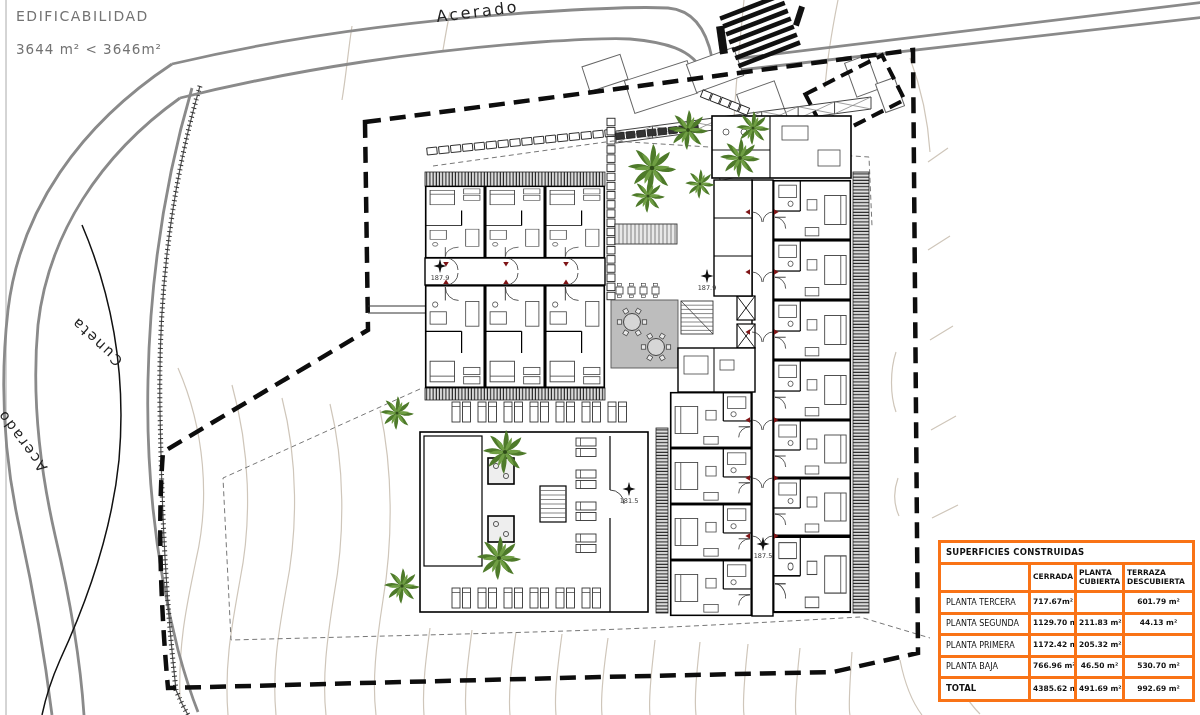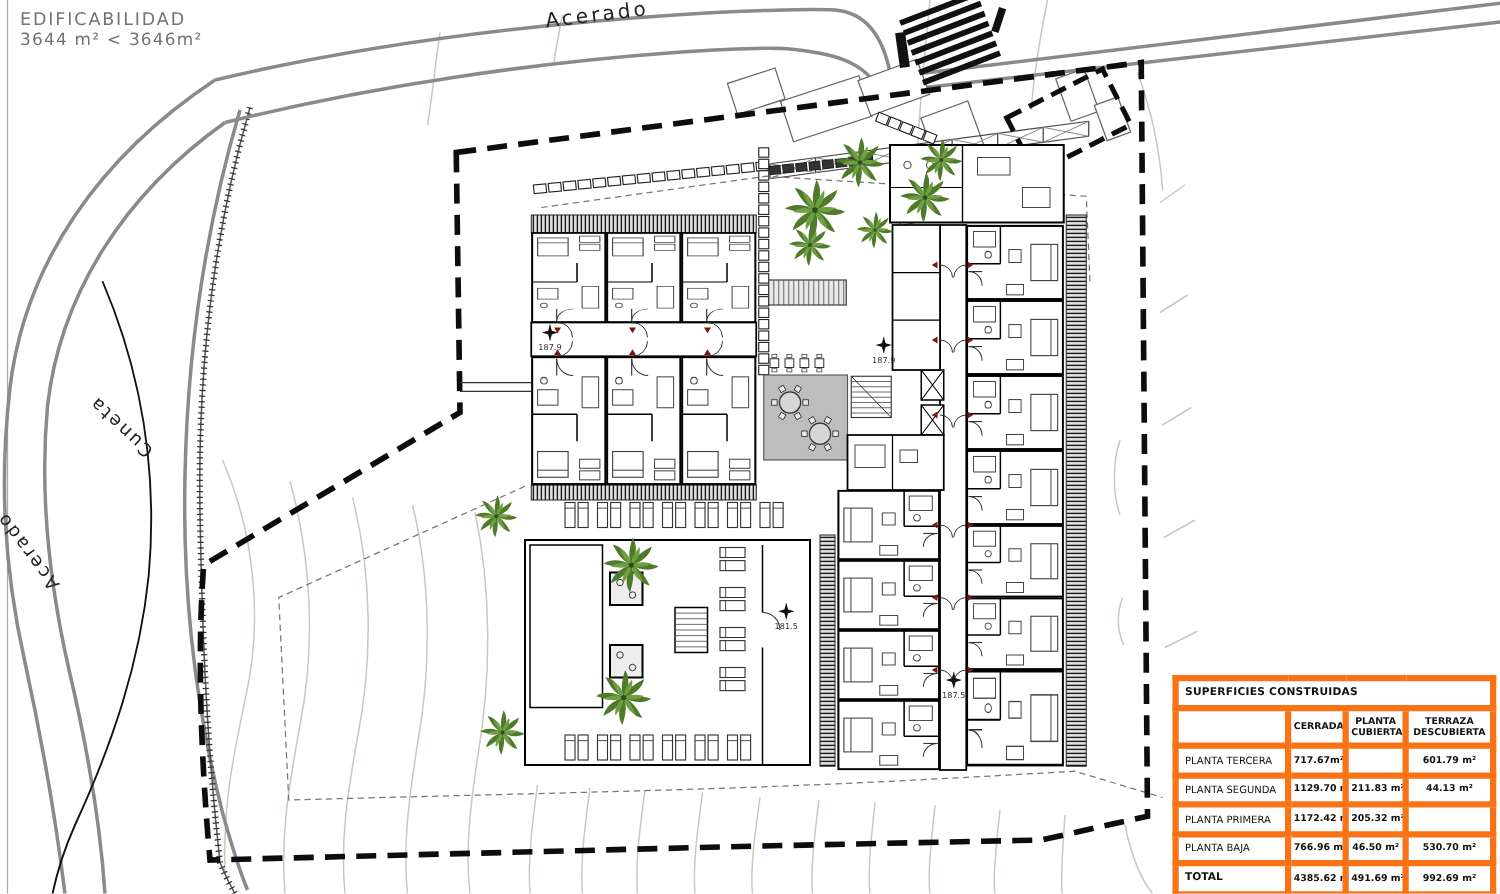--- a/index.html
+++ b/index.html
@@ -2,28 +2,28 @@
 <html><head>
 <meta charset="utf-8">
 <style>
   html,body{margin:0;padding:0;background:#fff;}
   #sheet{position:relative;width:1200px;height:715px;background:#fff;overflow:hidden;
          font-family:"DejaVu Sans",sans-serif;}
   #plan-svg{position:absolute;left:0;top:0;}
   
   #title-block{position:absolute;left:16px;top:8px;color:#737373;}
   #title-block .l1{font-size:14px;letter-spacing:1.5px;}
-  #title-block .l2{font-size:13.5px;letter-spacing:1px;margin-top:0;}
+  #title-block .l2{font-size:13.5px;letter-spacing:1px;margin-top:17px;}
   
   #areas-table{position:absolute;left:938px;top:540px;width:254px;border-collapse:collapse;
                background:#fff;color:#111;table-layout:fixed;}
-  #areas-table td{border:5px solid #f97316;padding:0 2px;font-size:8px;line-height:1.15;
+  #areas-table td{border:3px solid #f97316;padding:0 2px;font-size:8px;line-height:1.15;
                   overflow:hidden;white-space:nowrap;}
   #areas-table tr.title td{font-weight:bold;font-size:8.5px;height:19px;padding-left:5px;letter-spacing:.2px;}
-  #areas-table tr.head td{font-weight:bold;font-size:7.5px;text-align:center;height:25px;white-space:normal;line-height:1.1;}
+  #areas-table tr.head td{font-weight:bold;font-size:7.5px;text-align:left;height:25px;white-space:normal;line-height:1.1;}
   #areas-table td.lab{padding-left:5px;font-size:8px;}
   #areas-table td.num{text-align:center;font-weight:600;font-size:7.5px;}
   #areas-table tr.data td{height:18.5px;}
   #areas-table tr.total td{height:20px;}
   #areas-table tr.total td.lab{font-weight:bold;font-size:8.5px;}
   #areas-table tr.total td.num{font-weight:bold;}
 </style>
 </head>
 <body>
 

